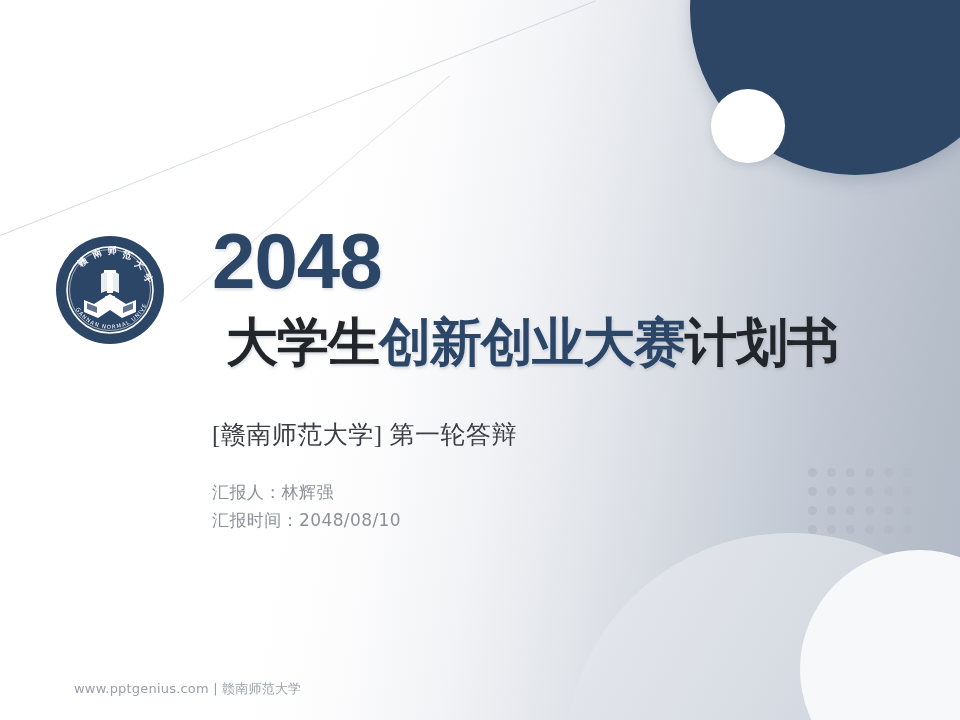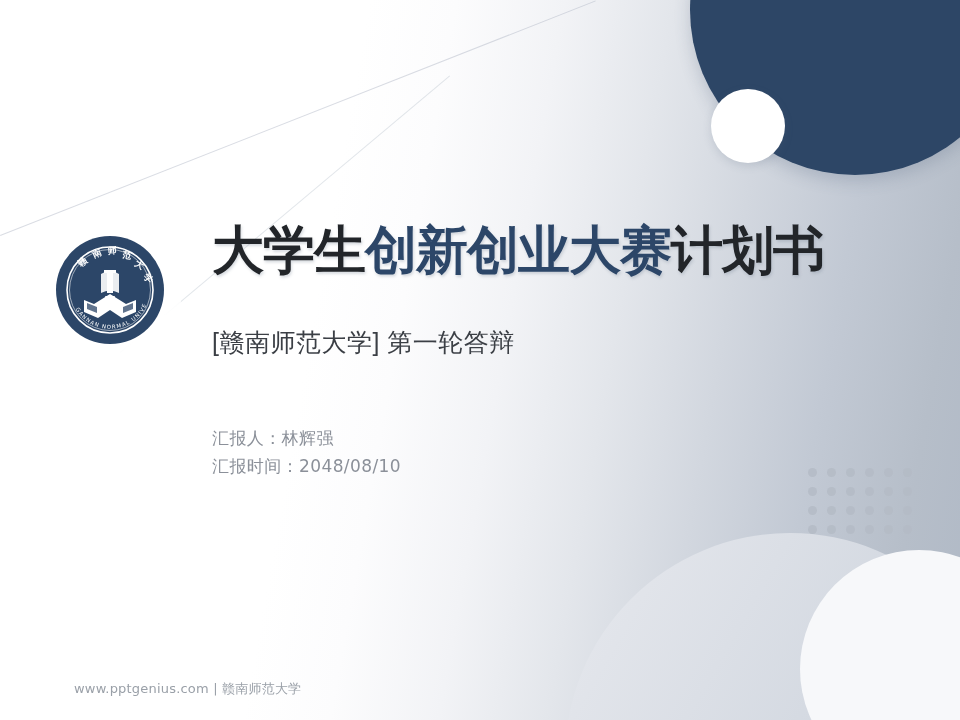--- a/index.html
+++ b/index.html
@@ -123,37 +123,37 @@
     color: #2c4668;
     margin: 0 0 6px 0;
     text-shadow: 1px 2px 3px rgba(120,132,150,0.28);
   }
 
   .main-title {
     font-family: "DejaVu Sans", "Liberation Sans", sans-serif;
     font-size: 52px;
     font-weight: 700;
     line-height: 1.08;
-    margin: 0;
+    margin: 14px;
     white-space: nowrap;
     letter-spacing: -1px;
     text-shadow: 1px 2px 3px rgba(120,132,150,0.3);
   }
 
   .subtitle {
-    font-family: Liberation Sans, sans-serif;
+    font-family: Liberation Serif, serif;
     font-size: 25px;
     font-weight: 400;
     color: #3b3f45;
     margin: 48px 0 0 0;
     letter-spacing: .5px;
   }
 
   .meta {
-    margin-top: 66px;
+    margin-top: 28px;
     font-family: "DejaVu Sans", "Liberation Sans", sans-serif;
     font-size: 17px;
     line-height: 1.62;
     color: #8b9099;
     letter-spacing: .4px;
   }
   .meta div { white-space: nowrap; }
 
   
   .footer {
@@ -236,20 +236,21 @@
       </g>
       <g fill="#2c4668">
         <path d="M33 69 l10 4 v6 l-10 -4 z" opacity=".75"></path>
         <path d="M79 69 l-10 4 v6 l10 -4 z" opacity=".75"></path>
       </g>
     </svg>
   </div>
 
   <div class="text-block">
 
+    <div class="year-line">2048</div>
 
     <h1 class="main-title" id="main-title"><span style="color: rgb(34, 37, 41);">大学生</span><span style="color: rgb(44, 70, 104);">创新创业大赛</span><span style="color: rgb(34, 37, 41);">计划书</span></h1>
 
     <div class="subtitle">[赣南师范大学] 第一轮答辩</div>
 
     <div class="meta">
       <div>汇报人：林辉强</div>
       <div>汇报时间：2048/08/10</div>
     </div>
   </div>

